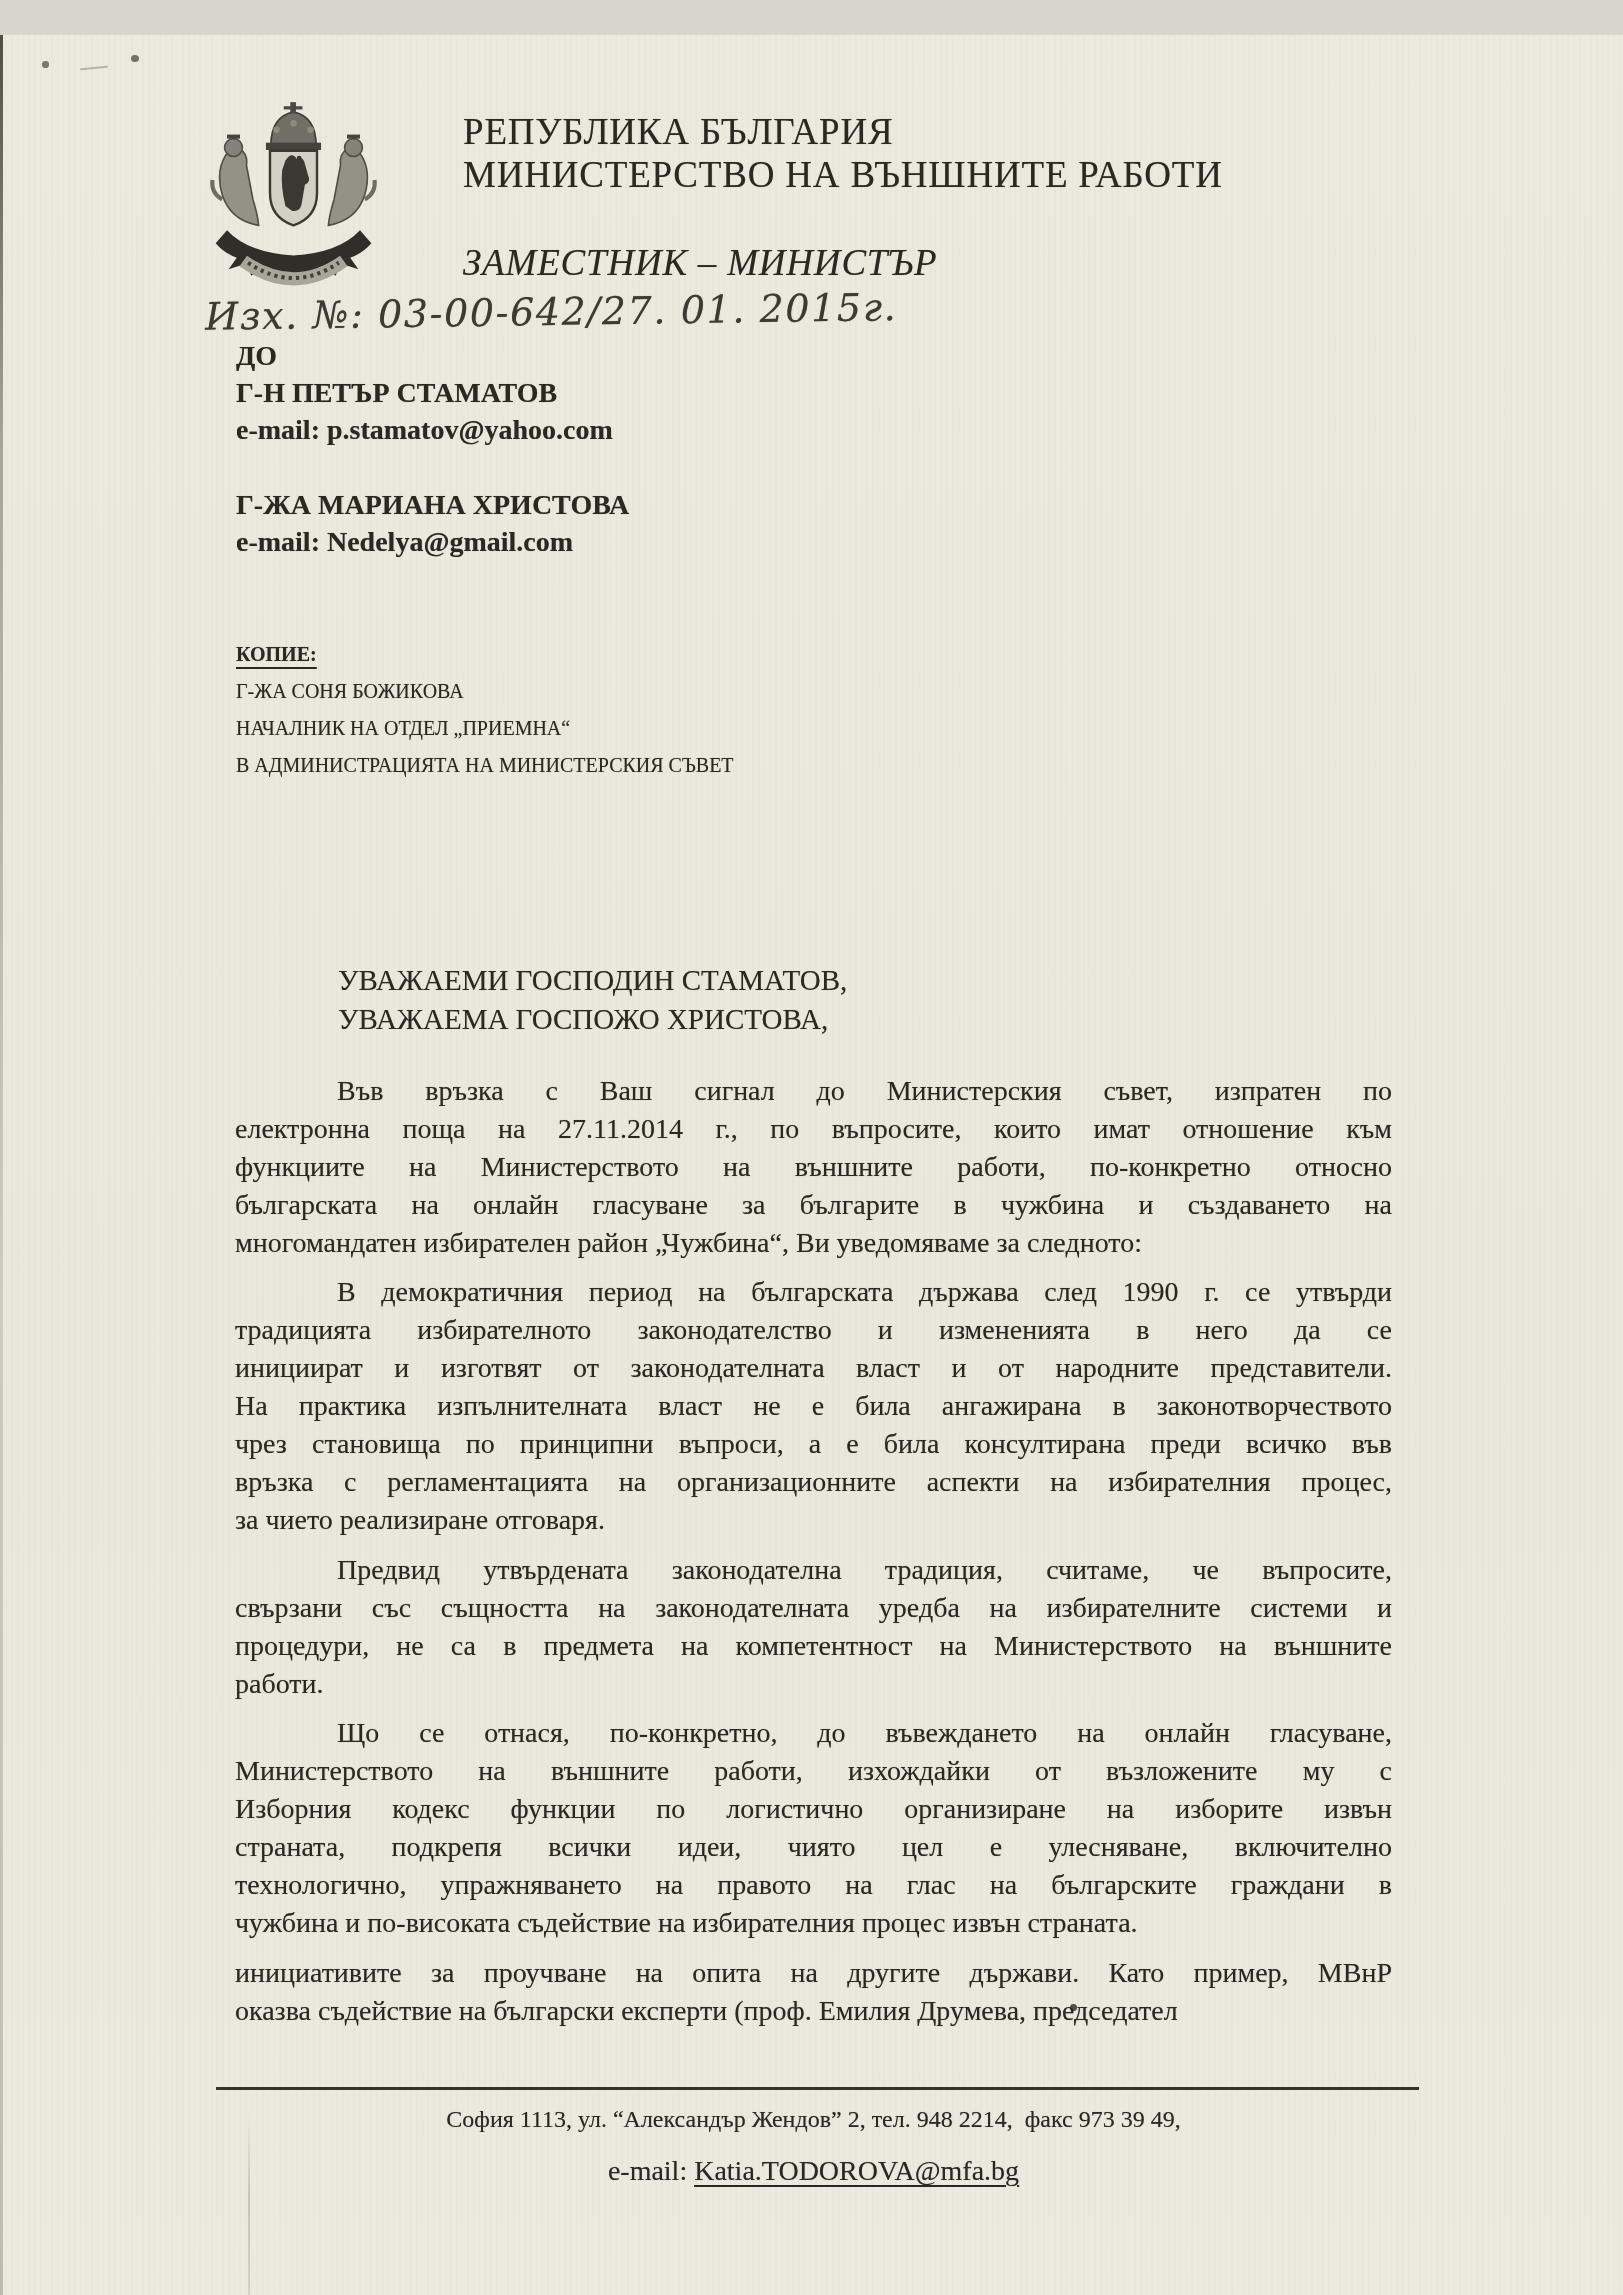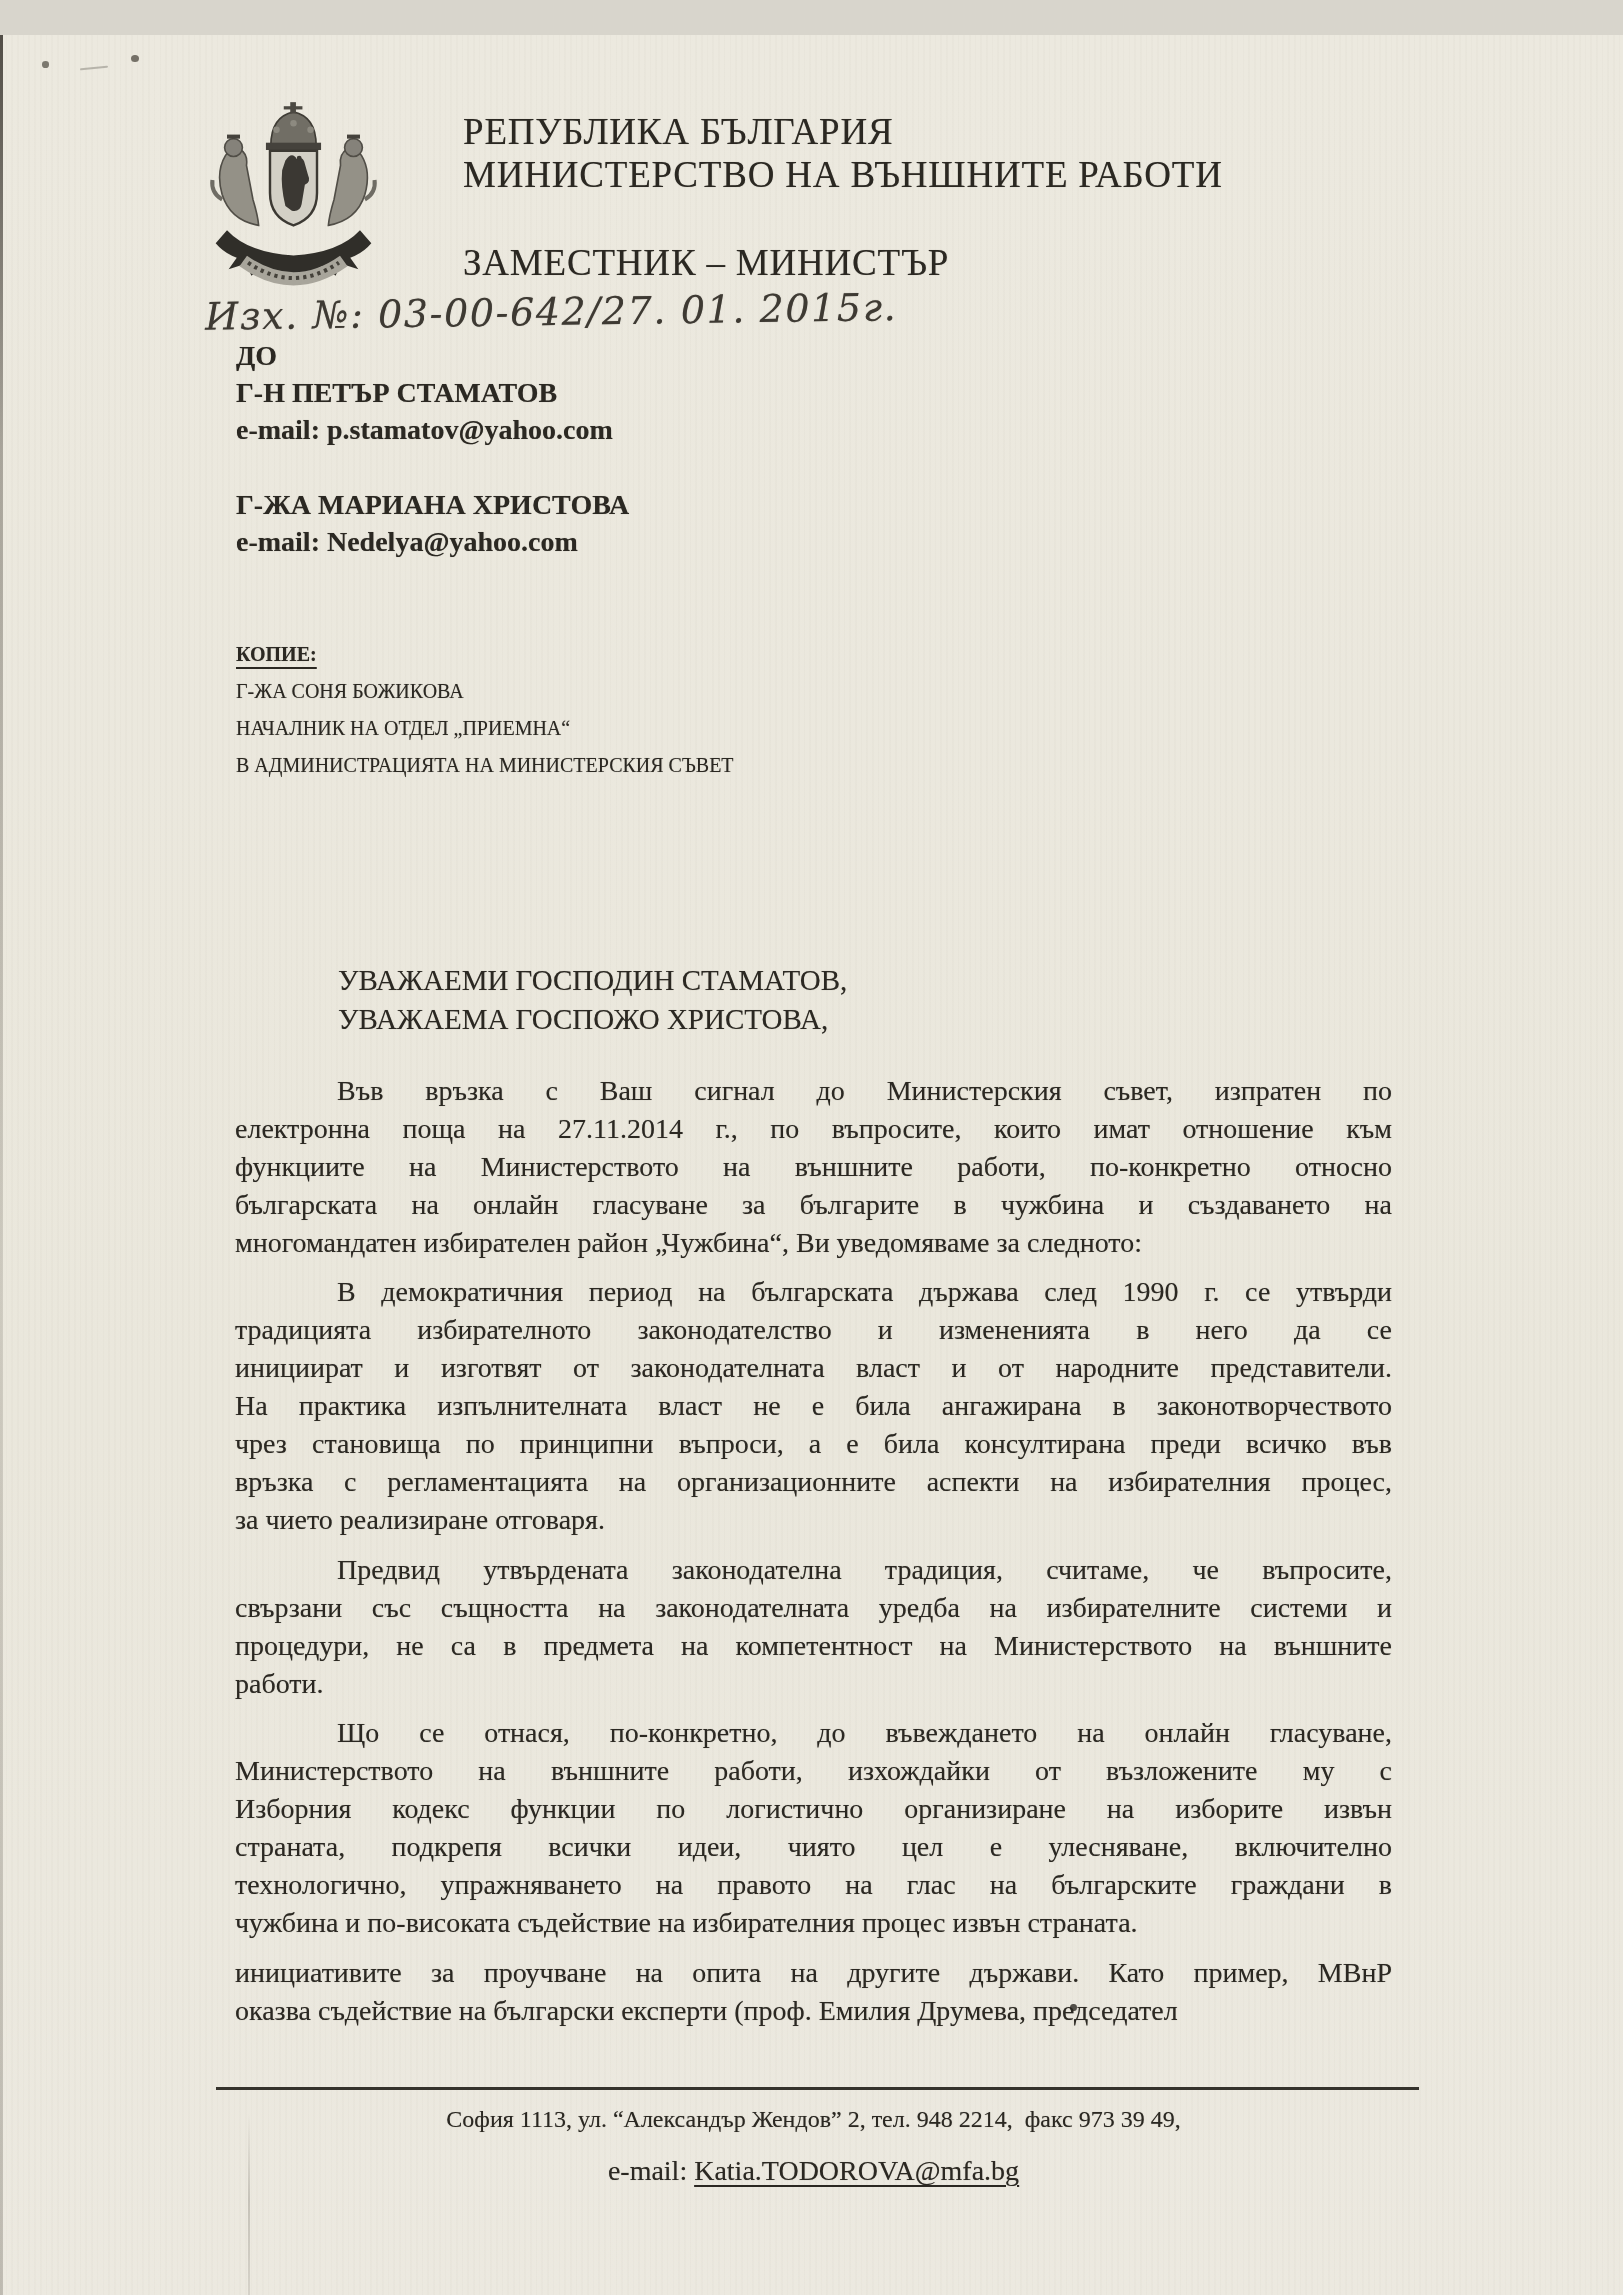--- a/index.html
+++ b/index.html
@@ -37,21 +37,21 @@
   .speck.s4 { left: 1070px; top: 1969px; width: 6.5px; height: 7.3px; opacity: .85; background: #38352f; }
   .crease {
     position: absolute; left: 248px; top: 2078px; width: 1.6px; height: 218px;
     background: linear-gradient(180deg, rgba(100,95,85,0) 0%, rgba(100,95,85,0.28) 40%, rgba(100,95,85,0.12) 100%);
   }
 
   
   .emblem { position: absolute; left: 180px; top: 67px; width: 227px; height: 203px; }
   .header-text { position: absolute; left: 463px; top: 75px; }
   .header-line { font-size: 37px; line-height: 43px; letter-spacing: 0.8px; white-space: nowrap; }
-  .office-line { margin-top: 45px; }
+  .office-line { margin-top: 45px; font-style: italic; }
 
   
   .refnum {
     position: absolute; left: 205px; top: 255px;
     font-family: "DejaVu Serif", serif;
     font-style: italic;
     font-size: 38px;
     letter-spacing: 1.6px;
     color: #3e3a33;
     transform: rotate(-0.8deg);
@@ -157,21 +157,21 @@
   <div class="refnum">Изх. №: 03-00-642/27. 01. 2015г.</div>
 
   <div class="addr addr-block-1">
     <div class="ink">ДО</div>
     <div class="ink">Г-Н ПЕТЪР СТАМАТОВ</div>
     <div class="ink">e-mail: p.stamatov@yahoo.com</div>
   </div>
 
   <div class="addr addr-block-2">
     <div class="ink">Г-ЖА МАРИАНА ХРИСТОВА</div>
-    <div class="ink">e-mail: Nedelya@yahoo.com</div>
+    <div class="ink">e-mail: Nedelya@gmail.com</div>
   </div>
 
   <div class="copy-block">
     <div class="copy-label ink">КОПИЕ:</div>
     <div class="ink">Г-ЖА СОНЯ БОЖИКОВА</div>
     <div class="ink">НАЧАЛНИК НА ОТДЕЛ „ПРИЕМНА“</div>
     <div class="ink">В АДМИНИСТРАЦИЯТА НА МИНИСТЕРСКИЯ СЪВЕТ</div>
   </div>
 
   <div class="salutation">

